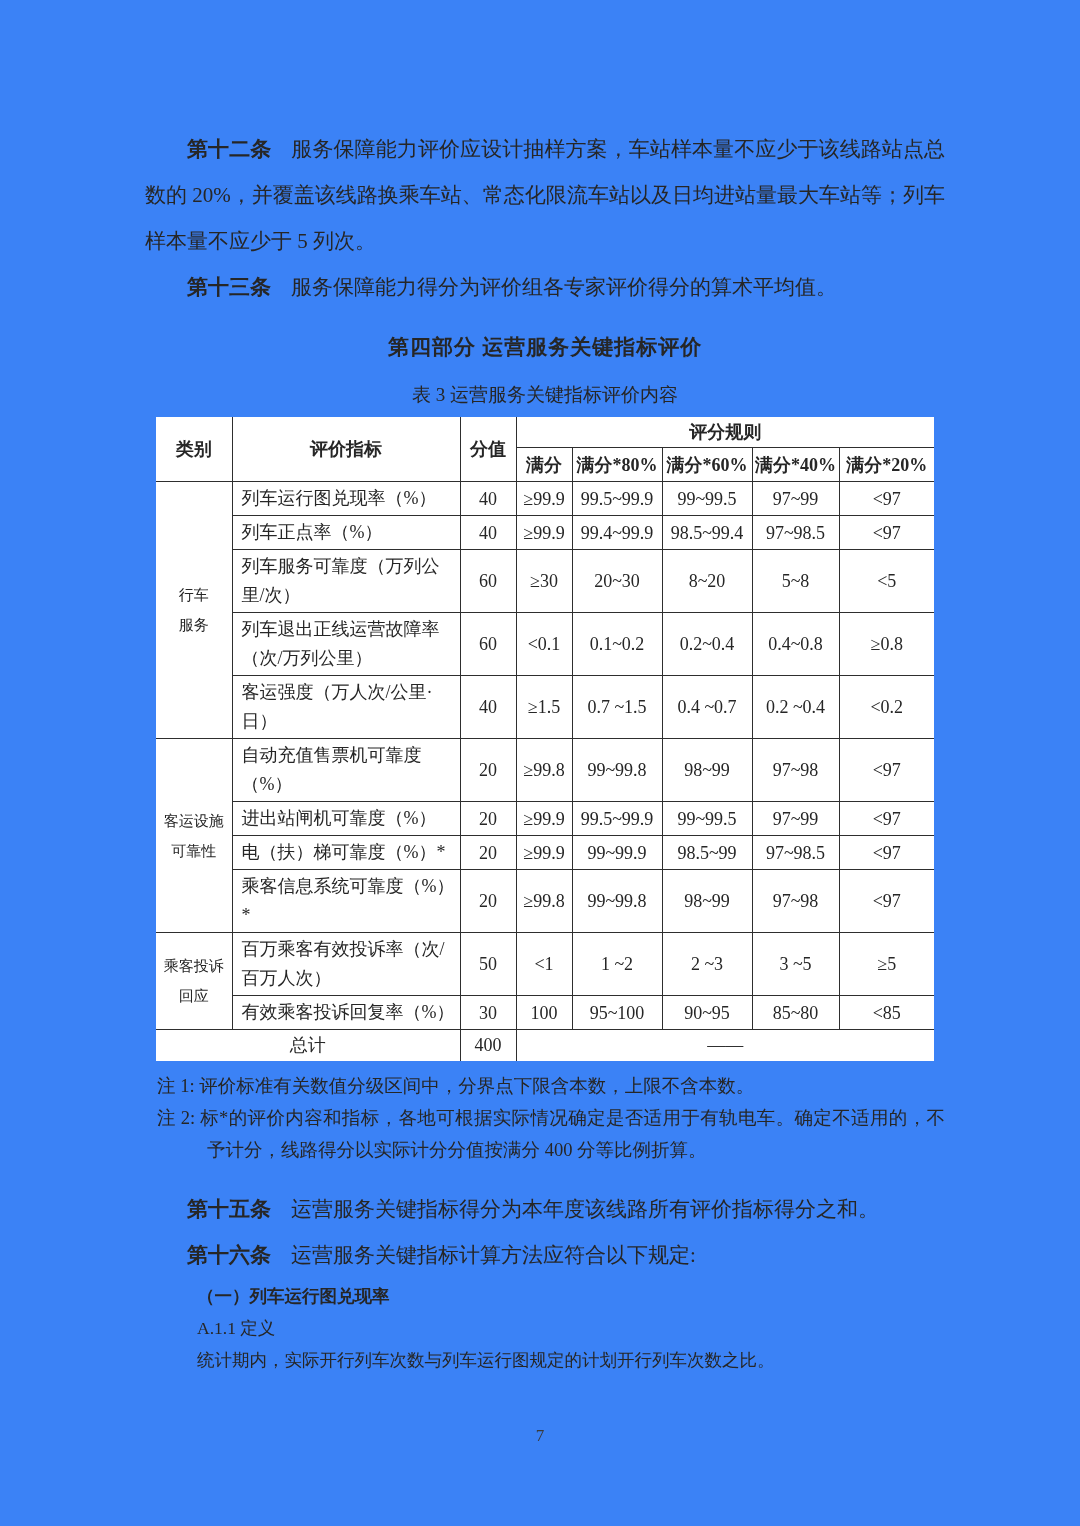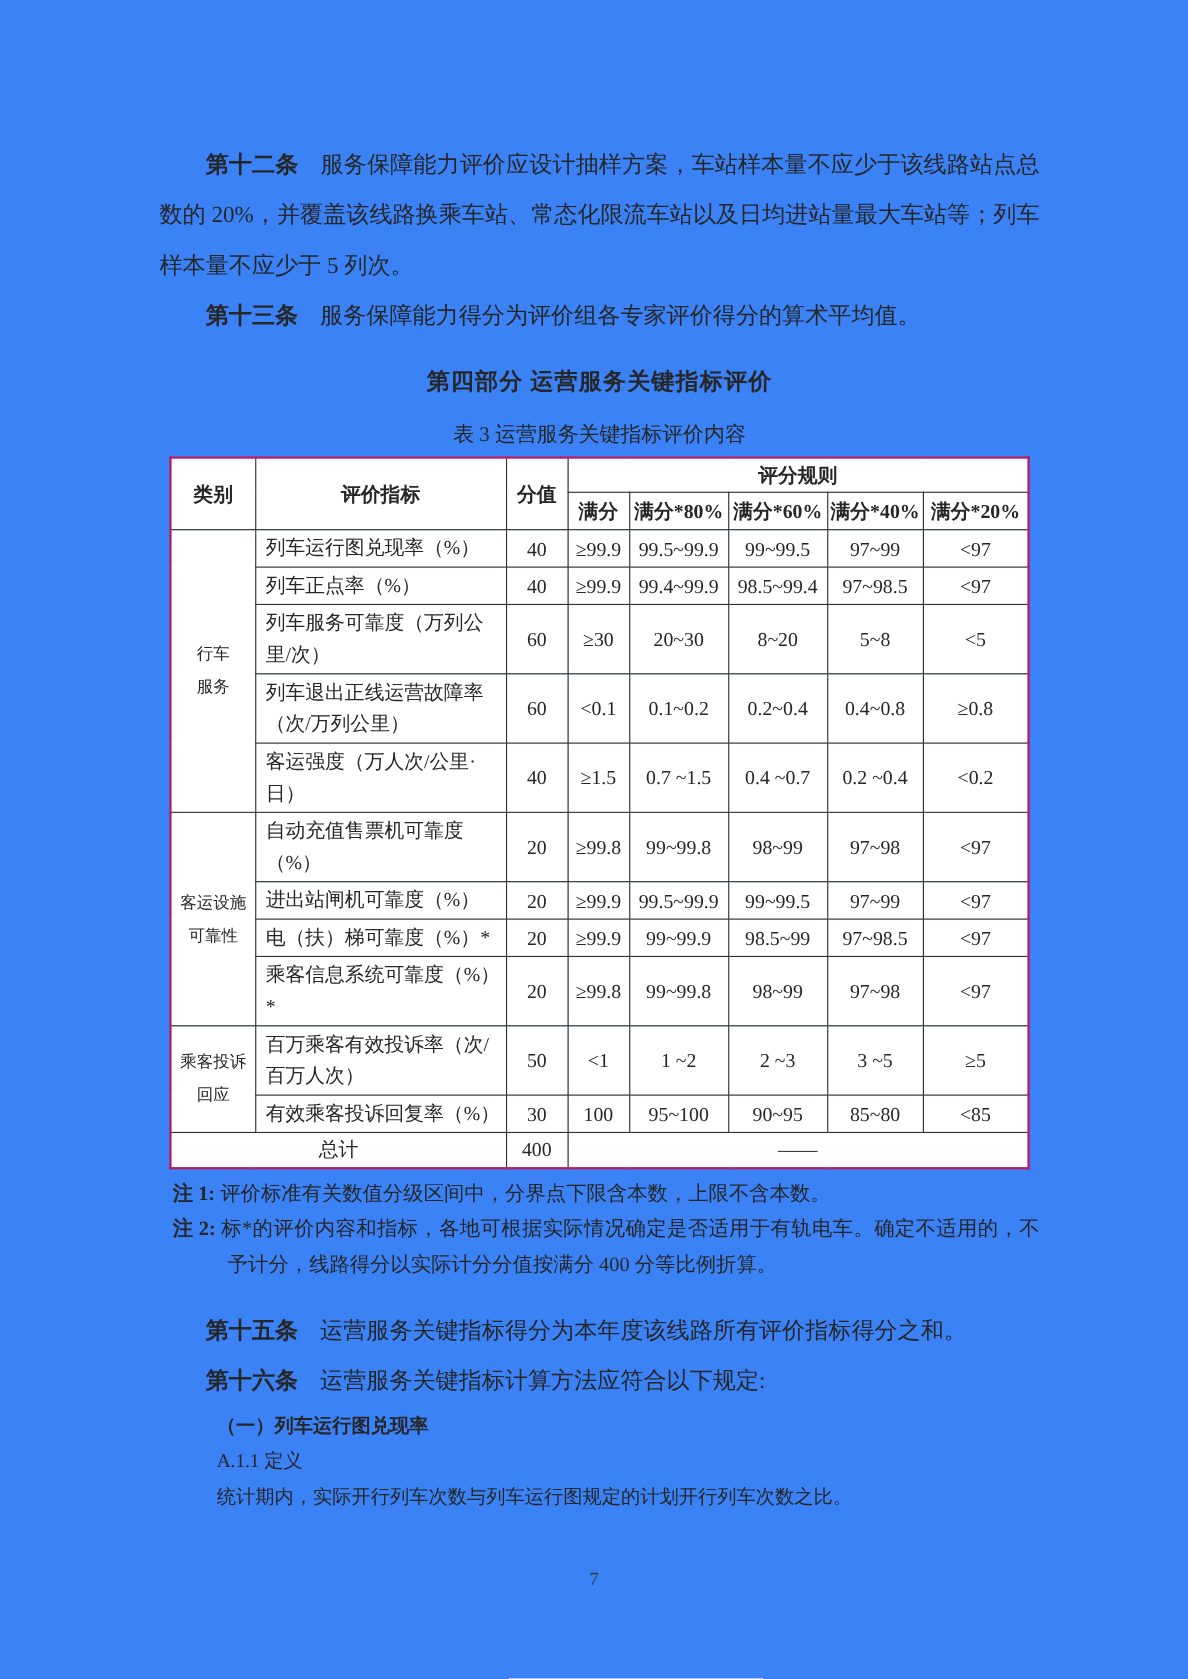--- a/index.html
+++ b/index.html
@@ -31,21 +31,21 @@
     letter-spacing:1px;
   }
   
   .table-caption { font-size:19px; text-align:center; margin:2px 0 7px; }
   
   table.eval {
     border-collapse:collapse;
     table-layout:fixed;
     width:782px;
     margin-left:9px;
-    border:2px solid #be185d;
+    border:2px solid #3b82f6;
   }
   .eval th, .eval td { border:1px solid #2e2e2e; background:#fff; }
   .eval th {
     font-weight:bold; font-size:18px; text-align:center;
     padding:2px 2px; line-height:26px;
   }
   .eval td { font-size:18px; padding:2px 4px; line-height:26px; }
   tr.hdr-top  { height:30px; }
   tr.hdr-sub th { height:34px; }
   tr.data-row { height:34px; }
@@ -54,21 +54,21 @@
   td.val { text-align:center; }
   tr.total-row { height:32px; }
   tr.total-row td { text-align:center; }
   
   .notes { margin-top:7px; margin-left:12px; }
   .note {
     font-size:18.5px; line-height:32px;
     padding-left:50px; text-indent:-50px;
     text-align:justify;
   }
-  .note b { font-weight:bold;margin-top:24px; }
+  .note b { font-weight:normal;margin-top:24px; }
   .p-after-notes { margin-top:20px; }
   
   .small-block { margin-left:52px; margin-top:2px; }
   .small-line { font-size:17.5px; line-height:32px; text-align:justify; }
   .sub-heading { font-weight:bold; }
   
   .pageno {
     position:absolute; left:0; right:0; bottom:80px;
     text-align:center; font-size:17px; color:#3a3a3a;
   }

